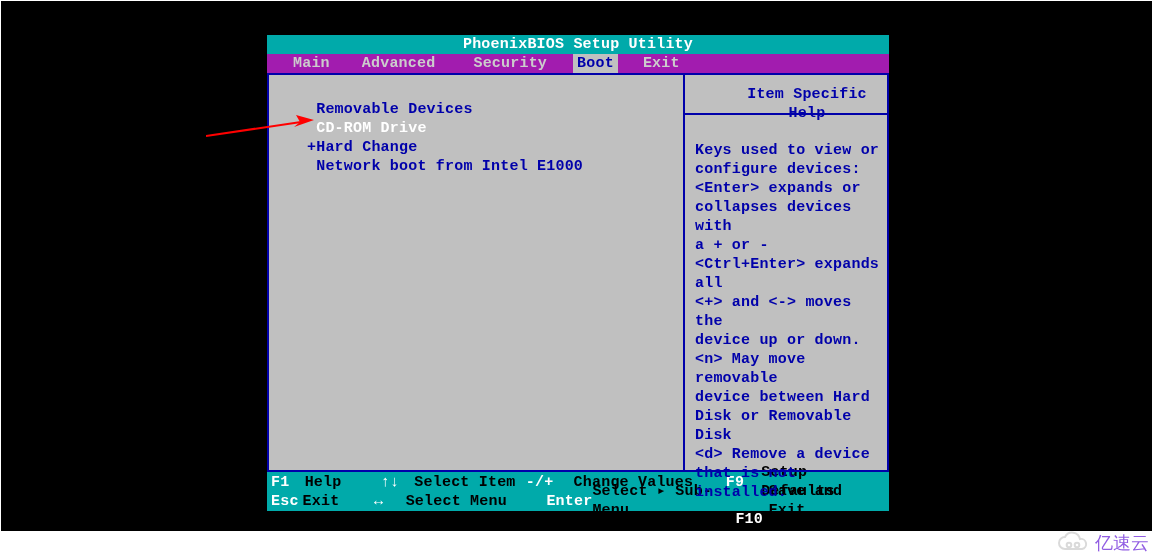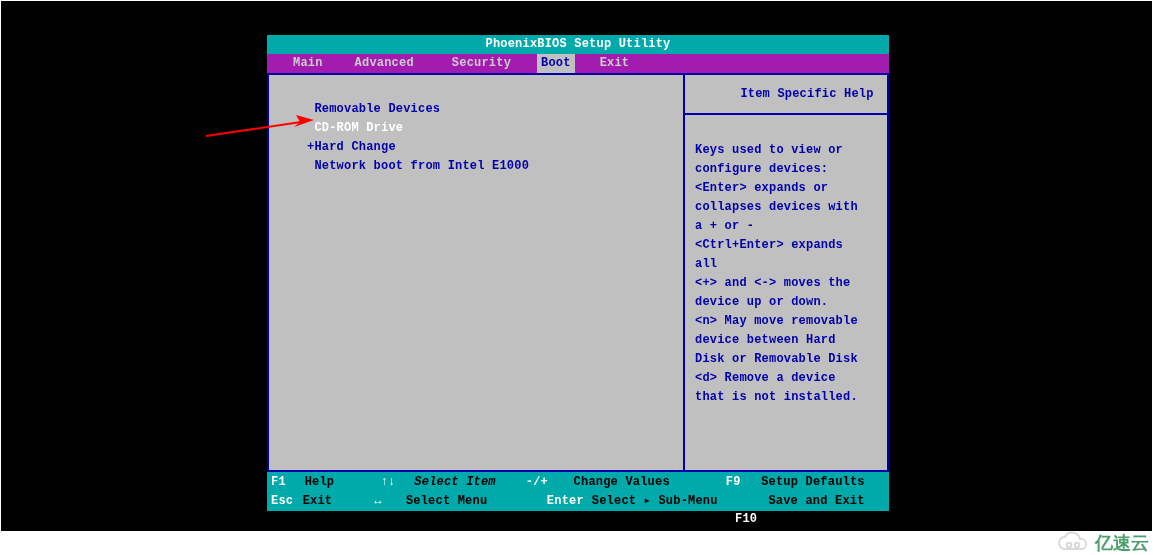--- a/index.html
+++ b/index.html
@@ -11,21 +11,21 @@
     position: absolute;
     left: 1px; top: 1px;
     width: 1151px; height: 530px;
     background: #000;
   }
 
   .bios {
     position: absolute;
     left: 267px; top: 35px;
     width: 622px; height: 476px;
-    font-size: 12px;
+    font-size: 15px;
     line-height: 19px;
     letter-spacing: 0.2px;
   }
 
   .title-bar {
     background: #00AAAA;
     color: #fff;
     text-align: center;
     height: 19px;
     font-weight: bold;
@@ -108,25 +108,24 @@
   .fk { color: #fff; font-weight: bold; display:inline-block;}
   .fl { color: #000; font-weight: bold; display:inline-block;}
 
   
   .watermark {
     position: absolute;
     right: 6px; bottom: 0px;
     display: flex;
     align-items: center;
     gap: 6px;
-    color: #15803d;
+    color: #6d28d9;
     font-family: Arial, sans-serif;
     font-size: 18px;
     opacity: 0.75;
-    font-weight: bold;
   }
   .watermark svg { opacity: 0.75; }
 
   
   .arrow {
     position: absolute;
     left: 206px; top: 115px;
     width: 108px; height: 24px;
     pointer-events: none;
   }
@@ -170,21 +169,21 @@
         <div class="help-title">Item Specific Help</div>
         <div class="help-body" id="help-body"><div>Keys used to view or</div><div>configure devices:</div><div>&lt;Enter&gt; expands or</div><div>collapses devices with</div><div>a + or -</div><div>&lt;Ctrl+Enter&gt; expands</div><div>all</div><div>&lt;+&gt; and &lt;-&gt; moves the</div><div>device up or down.</div><div>&lt;n&gt; May move removable</div><div>device between Hard</div><div>Disk or Removable Disk</div><div>&lt;d&gt; Remove a device</div><div>that is not installed.</div></div>
       </div>
     </div>
 
     <div class="footer">
       <div class="footer-row" id="footer-row-1">
           <span class="fk" style="width: 38px;">F1</span>
           <span class="fl" style="width: 86px;">Help</span>
           <span class="fk" style="width: 38px;">↑↓</span>
-          <span class="fl" style="width: 126px; font-style: italic;">Select Item</span>
+          <span class="fl" style="width: 126px;">Select Item</span>
           <span class="fk" style="width: 54px;">-/+</span>
           <span class="fl" style="width: 172px;">Change Values</span>
           <span class="fk" style="width: 40px;">F9</span>
           <span class="fl" style="width: 140px;">Setup Defaults</span>
         </div>
       <div class="footer-row" id="footer-row-2">
           <span class="fk" style="width: 38px;">Esc</span>
           <span class="fl" style="width: 86px;">Exit</span>
           <span class="fk" style="width: 38px;">↔</span>
           <span class="fl" style="width: 126px;">Select Menu</span>

